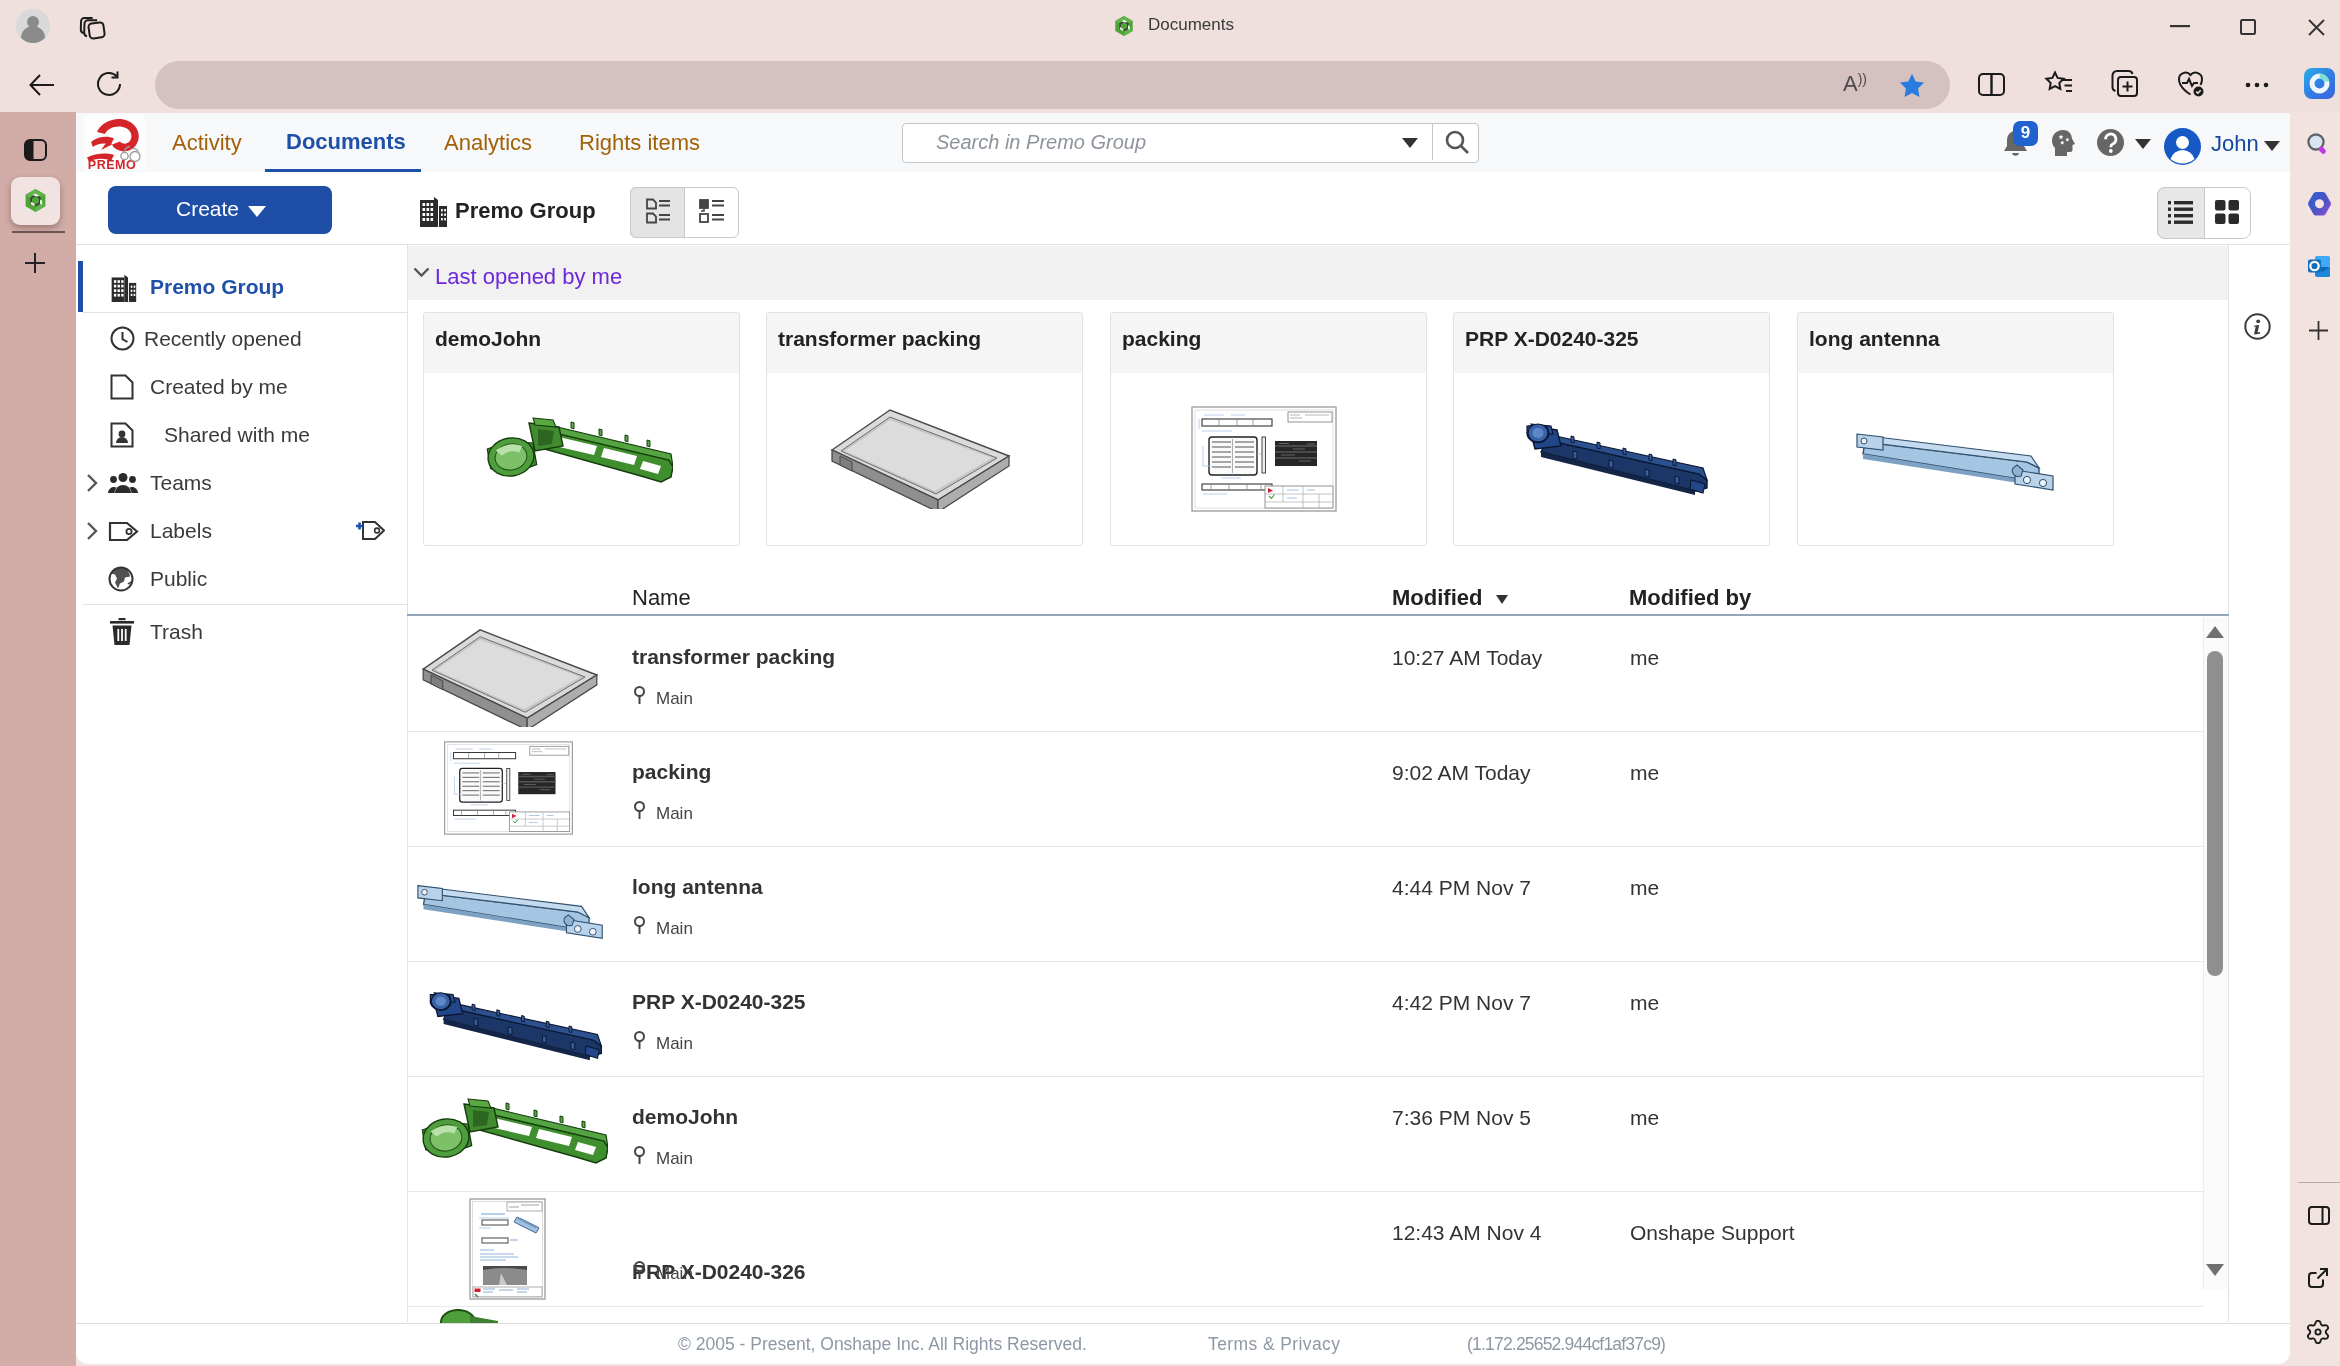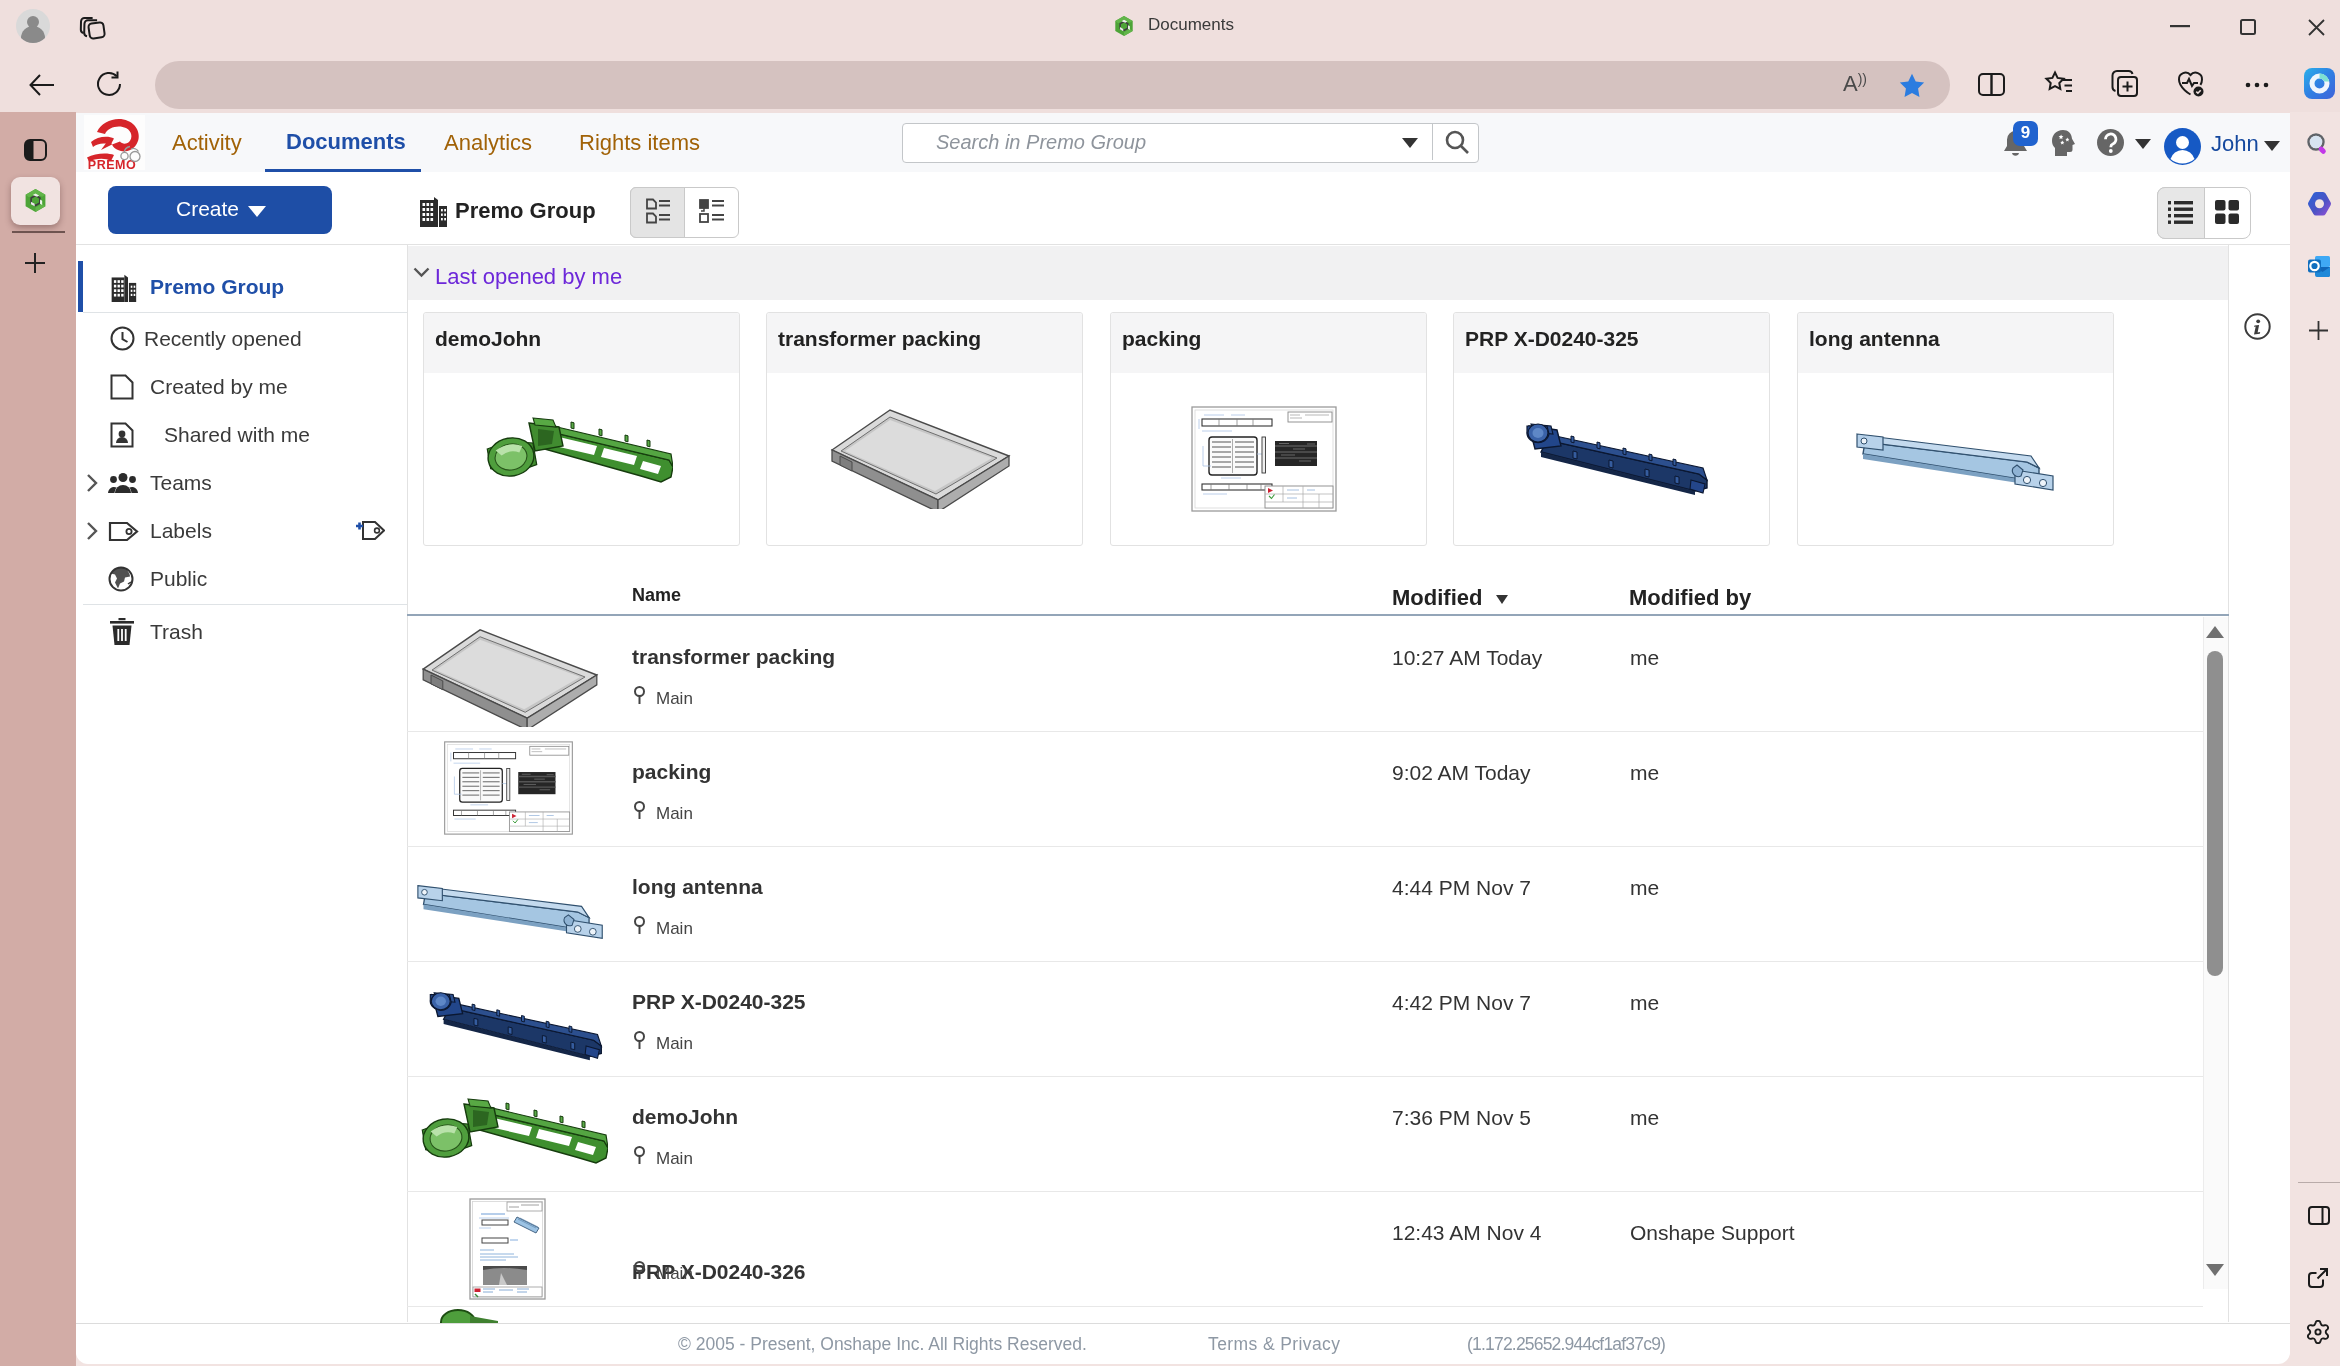--- a/index.html
+++ b/index.html
@@ -431,21 +431,21 @@
   <svg class="a" style="left:1191px;top:406px" width="146" height="106" viewBox="0 0 146 106">
       <use href="#tdraw"></use>
     </svg>
   <svg class="a" style="left:1513px;top:418px" width="200" height="80" viewBox="0 0 200 80">
       <use href="#tnavy"></use>
     </svg>
   <svg class="a" style="left:1855px;top:428px" width="202" height="68" viewBox="0 0 202 68">
       <use href="#tblue"></use>
     </svg>
 
-  <div class="a" style="left:632px;top:585px;font-size:18px;font-weight:bold;color:#222">Name</div>
+  <div class="a" style="left:632px;top:585px;font-size:22px;font-weight:normal;color:#222">Name</div>
   <div class="a" style="left:1392px;top:585px;font-size:22px;font-weight:bold;color:#222">Modified</div>
   <div class="a" style="left:1496px;top:595px;width:0;height:0;border-left:6.5px solid transparent;border-right:6.5px solid transparent;border-top:9px solid #333"></div>
   <div class="a" style="left:1629px;top:585px;font-size:22px;font-weight:bold;color:#222">Modified by</div>
   <div class="a" style="left:407px;top:614px;width:1822px;height:2px;background:#93a5b8"></div>
 
   <div class="rowdiv" style="top:731px"></div>
   <div class="rowdiv" style="top:846px"></div>
   <div class="rowdiv" style="top:961px"></div>
   <div class="rowdiv" style="top:1076px"></div>
   <div class="rowdiv" style="top:1191px"></div>

